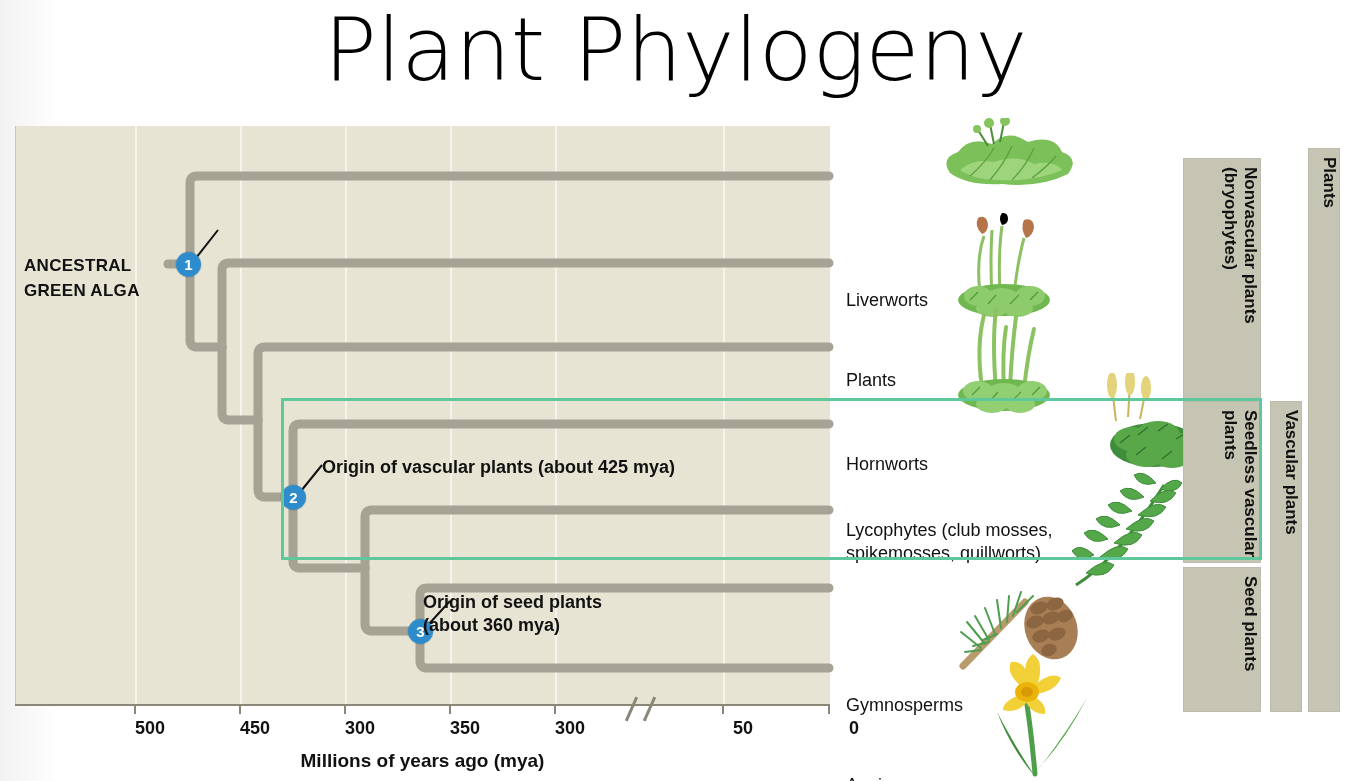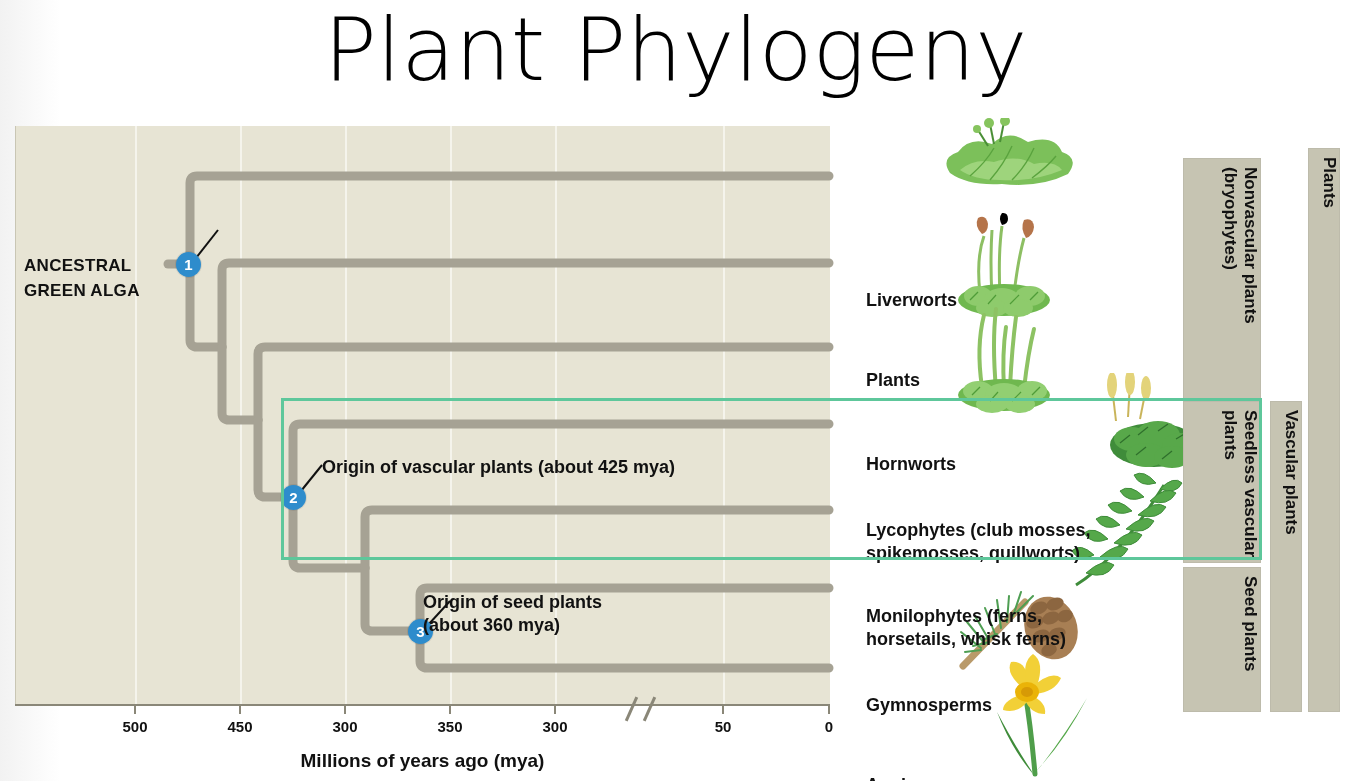--- a/index.html
+++ b/index.html
@@ -30,22 +30,22 @@
   #plot{
     position:absolute;left:15px;top:8px;width:814px;height:578px;
     background:#e7e4d4;
     border-left:1px solid #c9c6b4;
   }
   .gridline{position:absolute;top:0;width:2px;height:578px;background:#f6f5ee;opacity:.9;}
 
   
   #axisline{position:absolute;left:15px;top:586px;width:815px;height:2px;background:#8a8778;}
   .tick{position:absolute;top:586px;width:2px;height:10px;background:#8a8778;}
-  .ticklabel{position:absolute;top:600px;width:60px;margin-left:-30px;text-align:center;
-             font-size:15px;font-weight:bold;color:#111;}
+  .ticklabel{position:absolute;top:600px;width:60px;margin-left:-30px;text-align:right;
+             font-size:18px;font-weight:bold;color:#111;}
   .breakmark{position:absolute;width:3px;height:26px;background:#8a8778;
              transform:rotate(24deg);top:578px;}
   #axiscap{position:absolute;left:15px;top:632px;width:815px;text-align:center;
            font-size:19px;font-weight:bold;color:#111;}
 
   
   #tree{position:absolute;left:0;top:0;width:900px;height:600px;}
 
   
   #rootlabel{position:absolute;left:24px;top:135px;width:170px;
@@ -53,22 +53,22 @@
 
   
   .node{position:absolute;width:25px;height:25px;border-radius:50%;
         background:#2e8ccc;color:#fff;font-size:15px;font-weight:bold;
         text-align:center;line-height:25px;
         box-shadow:0 0 0 1px rgba(0,0,0,.08);}
   .nodetext{position:absolute;font-size:18px;font-weight:bold;color:#111;
             line-height:23px;white-space:pre-line;}
 
   
-  .taxon{position:absolute;left:846px;width:250px;font-size:18px;font-weight:bold;
-         color:#111;line-height:23px;margin-left:20px;}
+  .taxon{position:absolute;left:846px;width:250px;font-size:18px;font-weight:normal;
+         color:#111;line-height:23px;}
 
   
   .bar{position:absolute;background:#c6c4b2;border:1px solid #bdbbab;}
   .barlabel{position:absolute;font-size:17px;font-weight:bold;color:#111;
             writing-mode:vertical-rl;text-orientation:mixed;line-height:20px;
             top:8px;left:0;width:100%;text-align:left;}
 
   
   #highlight{position:absolute;left:281px;top:398px;width:981px;height:162px;
              border:3px solid #5ec79b;box-sizing:border-box;}
@@ -336,22 +336,20 @@
         <ellipse cx="52" cy="44" rx="12" ry="10" fill="#eab308"></ellipse>
         <ellipse cx="52" cy="44" rx="6" ry="5" fill="#d79a06"></ellipse>
       </g>
     </svg>
 
     <div class="taxon" style="top:171px">Liverworts</div>
     <div class="taxon" style="top:251px">Plants</div>
     <div class="taxon" style="top:335px">Hornworts</div>
     <div class="taxon" style="top:401px;white-space:pre-line">Lycophytes (club mosses,
 spikemosses, quillworts)</div>
-    <div class="taxon" style="top:487px;white-space:pre-line">Monilophytes (ferns,
-horsetails, whisk ferns)</div>
     <div class="taxon" style="top:576px">Gymnosperms</div>
     <div class="taxon" style="top:656px">Angiosperms</div>
 
     <div class="bar" style="left:1183px;top:40px;width:76px;height:267px">
       <div class="barlabel" style="white-space:pre-line">Nonvascular plants
 (bryophytes)</div>
     </div>
 
     <div class="bar" style="left:1183px;top:280px;width:76px;height:160px;top:283px">
       <div class="barlabel" style="white-space:pre-line">Seedless vascular plants</div>

